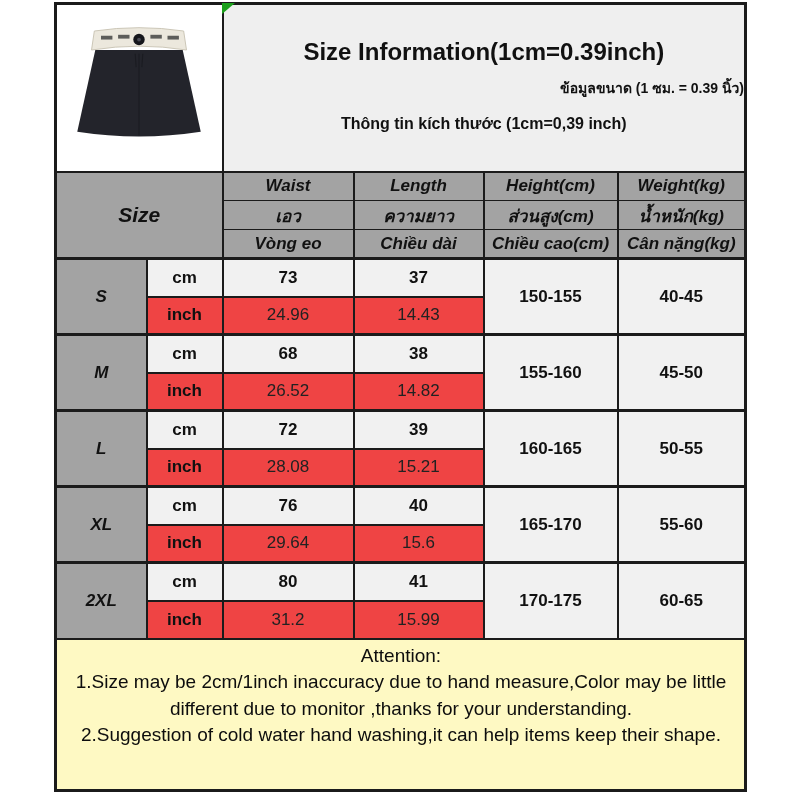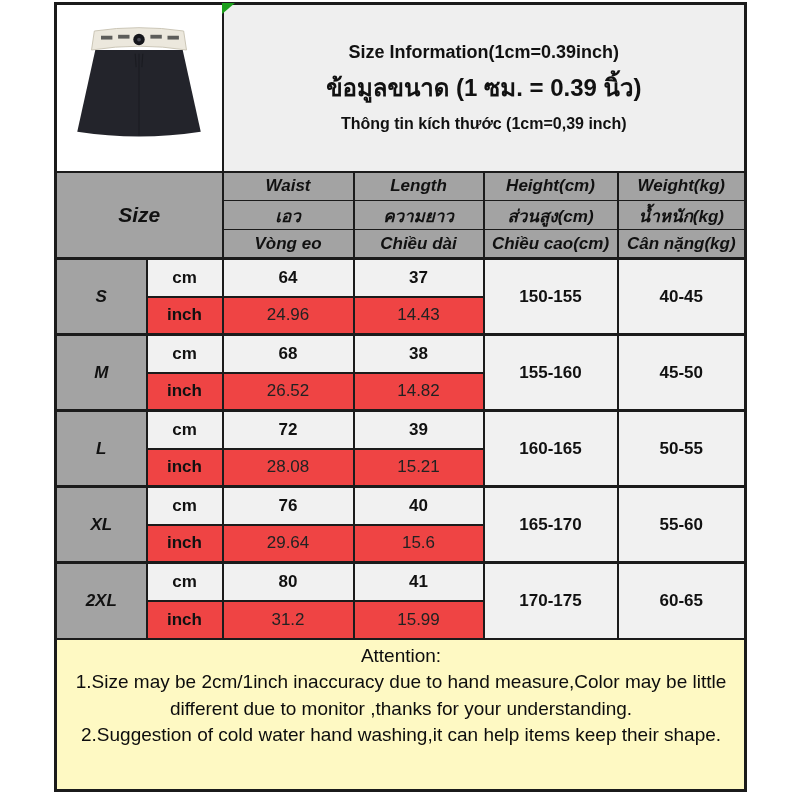--- a/index.html
+++ b/index.html
@@ -20,22 +20,22 @@
   }
   
   .c-img   { background:#ffffff; }
   .c-title { background:#efefef; }
   .c-gray  { background:#a3a3a3;font-style:italic; }
   .c-lite  { background:#f1f1f1; }
   .c-white { background:#ef4444; }
   
   tr.top-row td { height:168px; }
   .title-wrap { line-height:36px; }
-  .title-l1 { font-size:18px; font-weight:bold; }
-  .title-l2 { font-size:24px; font-weight:bold; }
+  .title-l1 { font-size:24px; font-weight:bold; }
+  .title-l2 { font-size:14px; font-weight:bold;text-align:right; }
   .title-l3 { font-size:16px; font-weight:bold; }
   
   tr.hrow td { height:29px; border-top-width:1px; border-bottom-width:1px; }
   td.size-head { font-size:21px; border-width:2px; }
   
   tr.drow td { height:38px; }
   tr.block-start td { border-top-width:3px;margin-top:12px; }
   td.inch-val { font-weight:normal; color:#222; }
   
   tr.att-row td {
@@ -109,21 +109,21 @@
     <tr class="hrow">
       <td class="c-gray">Vòng eo</td>
       <td class="c-gray">Chiều dài</td>
       <td class="c-gray">Chiều cao(cm)</td>
       <td class="c-gray">Cân nặng(kg)</td>
     </tr>
 
     <tr class="drow block-start">
       <td class="c-gray" rowspan="2">S</td>
       <td class="c-lite">cm</td>
-      <td class="c-lite">64</td>
+      <td class="c-lite">73</td>
       <td class="c-lite">37</td>
       <td class="c-lite" rowspan="2">150-155</td>
       <td class="c-lite" rowspan="2">40-45</td>
     </tr>
     <tr class="drow">
       <td class="c-white">inch</td>
       <td class="c-white inch-val">24.96</td>
       <td class="c-white inch-val">14.43</td>
     </tr>
 

